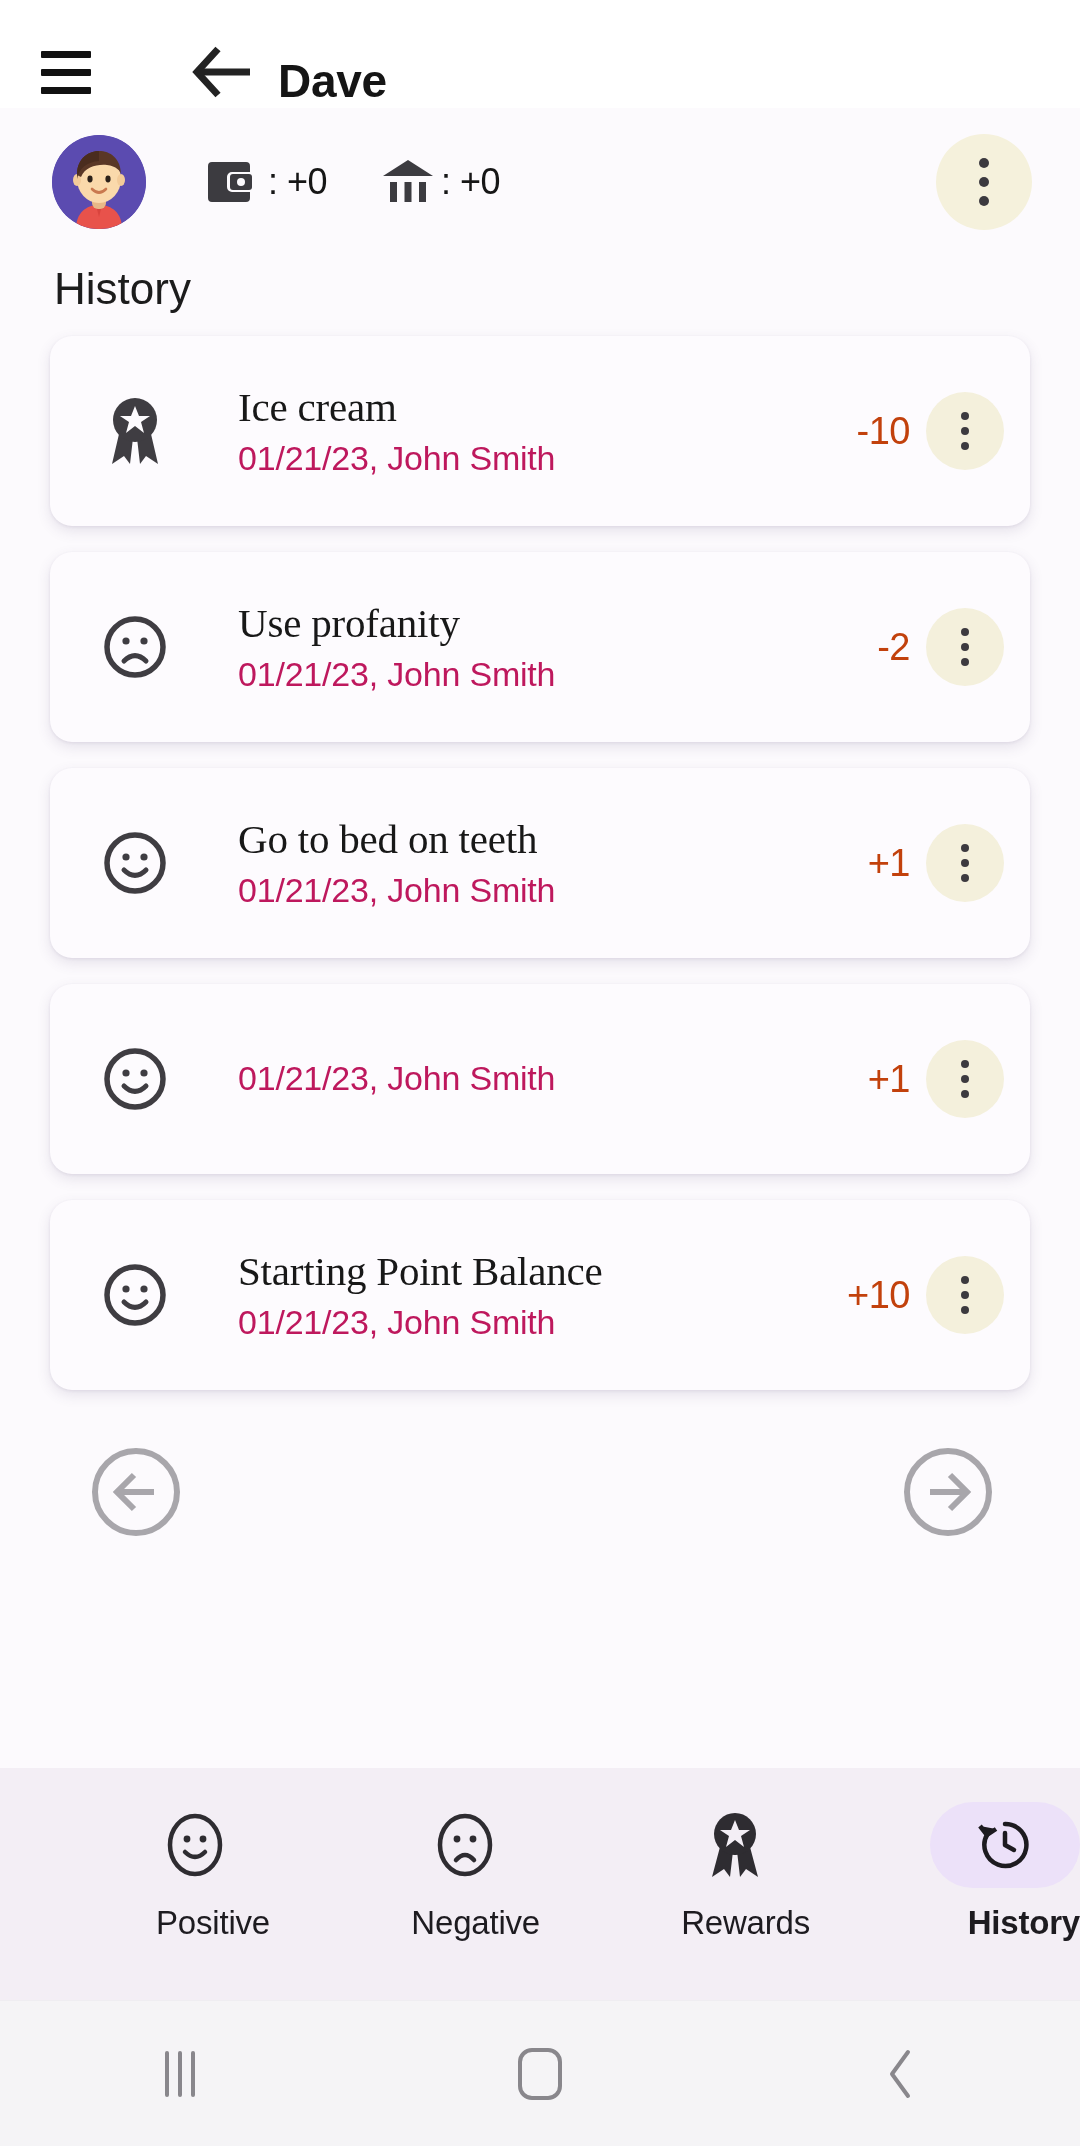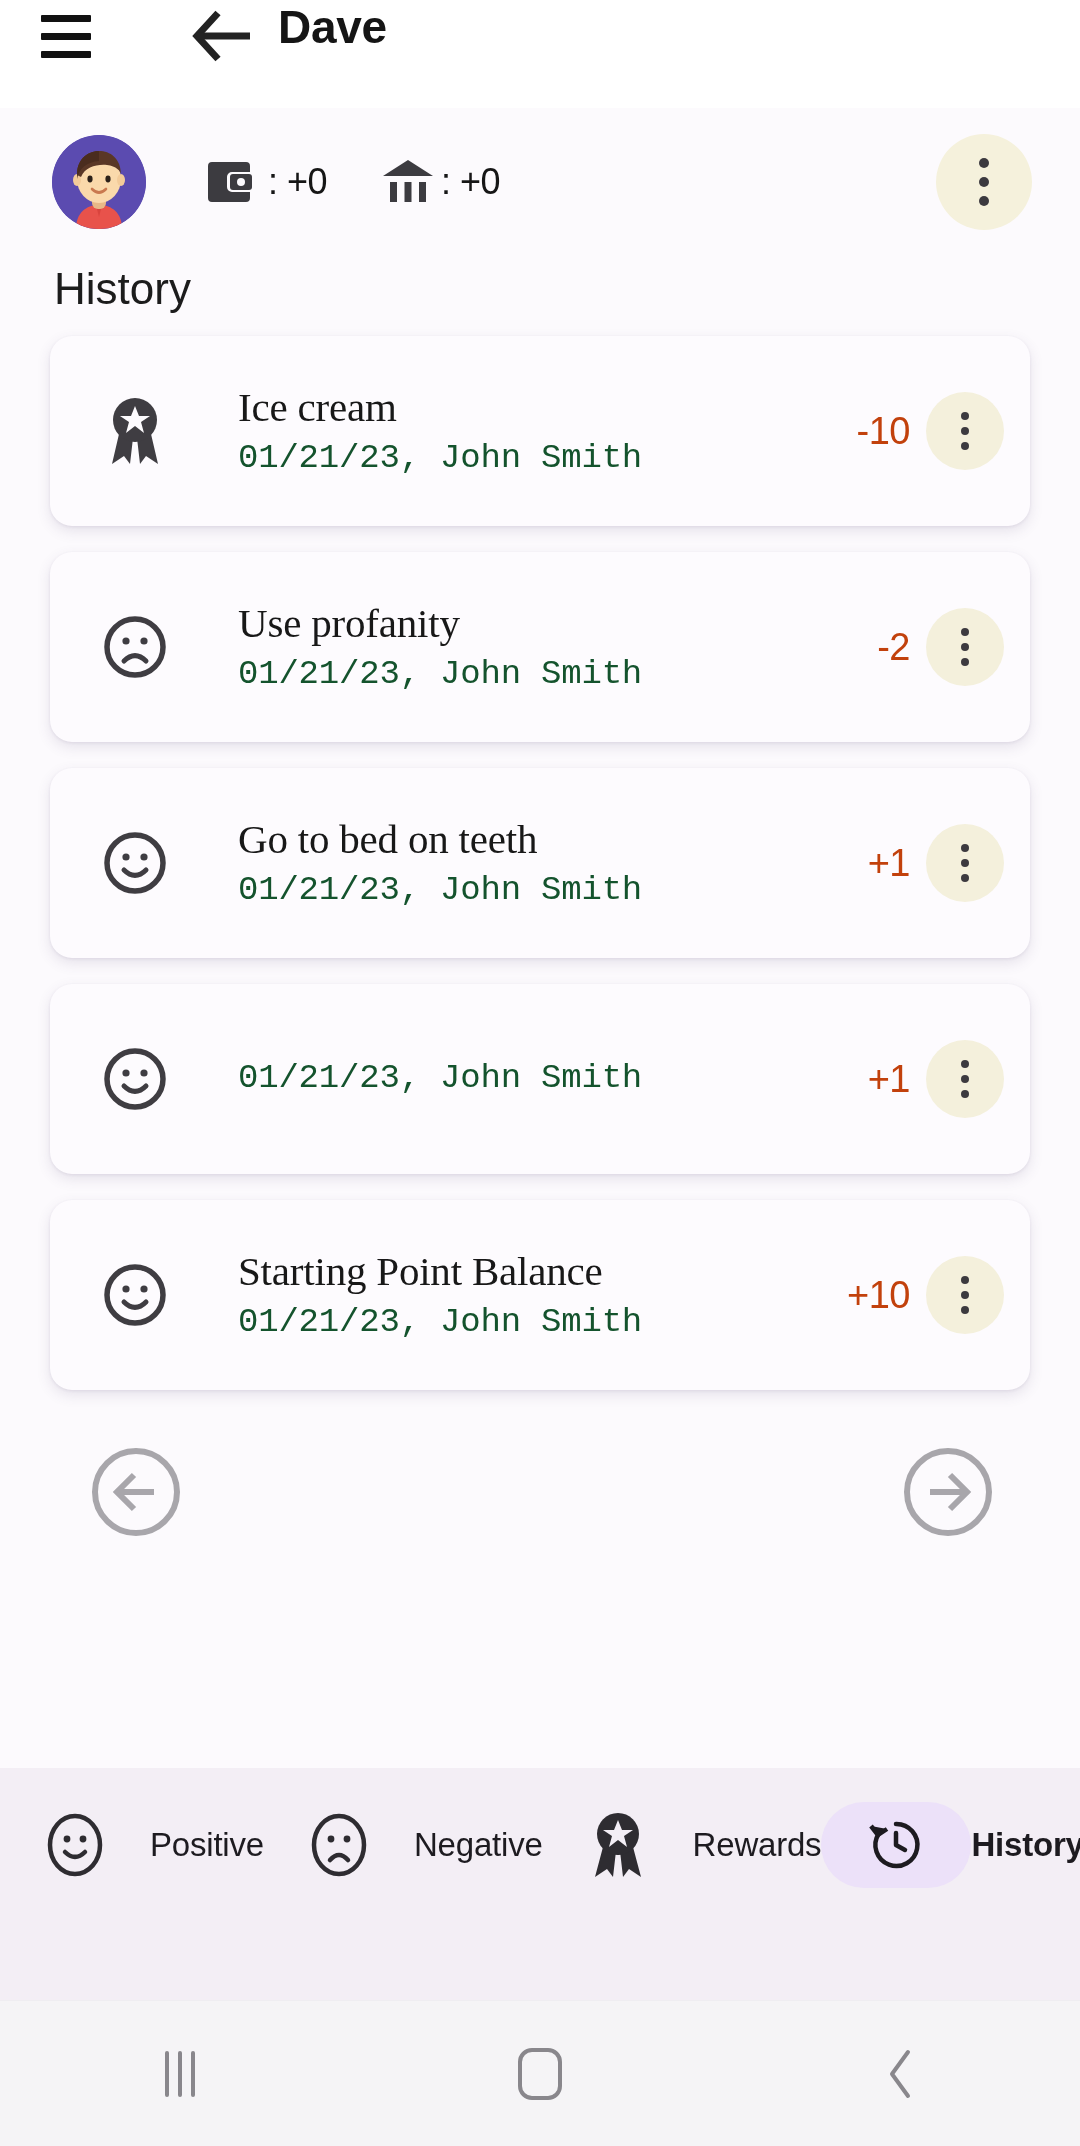--- a/index.html
+++ b/index.html
@@ -20,21 +20,21 @@
     flex-direction: column;
     background: #fdfbfe;
   }
 
   
   .appbar {
     height: 108px;
     min-height: 108px;
     background: #ffffff;
     display: flex;
-    align-items: flex-start;
+    align-items: flex-end;
     padding-left: 30px;
     gap: 0px;
   }
   .hamburger {
     width: 72px;
     height: 72px;
     display: flex;
     flex-direction: column;
     justify-content: center;
     align-items: center;
@@ -175,24 +175,23 @@
   }
   .card-title {
     font-size: 41px;
     color: #181818;
     letter-spacing: -0.2px;
     line-height: 1.05;
     font-family: Liberation Serif, serif;
   }
   .card-sub {
     font-size: 34px;
-    color: #14532d;
+    color: #be185d;
     letter-spacing: -0.2px;
     line-height: 1.05;
-    font-family: Liberation Mono, monospace;
   }
   .card-score {
     font-size: 38px;
     color: #c2410c;
     letter-spacing: -0.5px;
     flex: none;
     text-align: right;
     padding-right: 16px;
     white-space: nowrap;
   }
@@ -236,22 +235,23 @@
     height: 232px;
     min-height: 232px;
     background: #f3eef5;
     display: flex;
     align-items: flex-start;
     padding-top: 34px;
   }
   .tab {
     flex: 1;
     display: flex;
-    flex-direction: row;
-    align-items: center;
+    flex-direction: column;
+    align-items: flex-end;
+    gap: 16px;
     cursor: pointer;
   }
   .tab-iconwrap {
     width: 150px;
     height: 86px;
     border-radius: 44px;
     display: flex;
     align-items: center;
     justify-content: center;
   }

